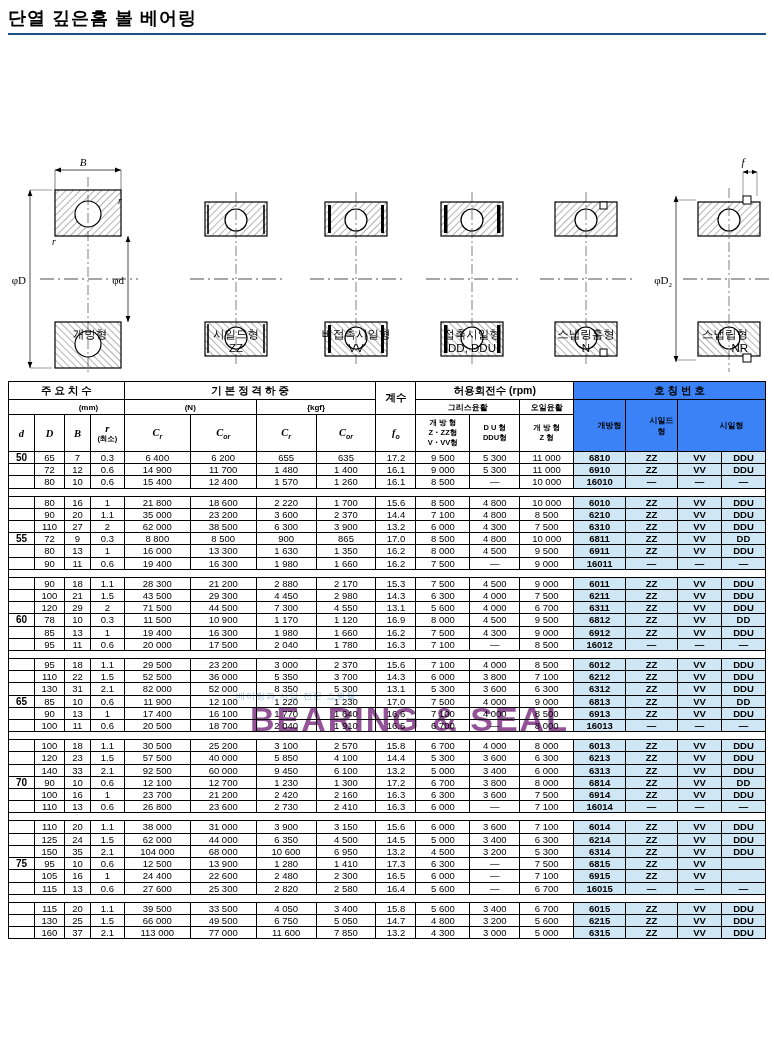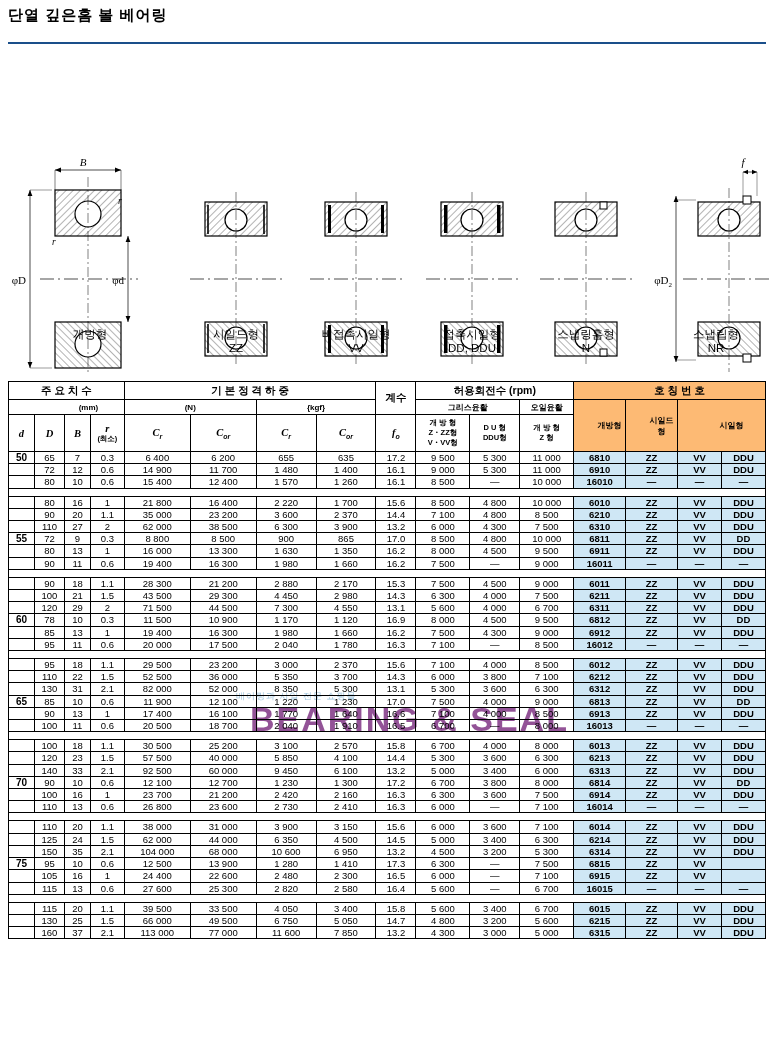--- a/index.html
+++ b/index.html
@@ -11,22 +11,22 @@
     position:relative;
     overflow:hidden;
   }
   .page{position:relative;width:774px;height:1052px;}
 
   
   .hdr{
     position:absolute;left:8px;top:6px;width:758px;
   }
   .hdr-title{
-    font-size:15px;font-weight:bold;letter-spacing:1px;
-    padding-bottom:17px;
+    font-size:18px;font-weight:bold;letter-spacing:1px;
+    padding-bottom:3px;
   }
   .hdr-rule{
     border-bottom:2px solid #1a4f8a;width:758px;height:0;
   }
   .hdr-sub{
     margin-top:6px;margin-left:36px;font-size:13px;font-weight:bold;
   }
   .hdr-sub .small{font-size:10px;font-weight:bold;}
 
   
@@ -40,21 +40,21 @@
     width:758px;
     font-size:9.5px;
   }
   table.main th, table.main td{
     border:1px solid #000;
     padding:0;
     text-align:center;
     vertical-align:middle;
   }
   .hdrcell{background:#ffffff;font-size:10.5px;}
-  .hdrcell.blue{background:#fdba74;padding-left:20px;}
+  .hdrcell.blue{background:#3b82f6;padding-left:20px;}
   .tiny{font-size:8px;}
   .tiny2{font-size:7.5px;}
   .ital{font-style:italic;}
   .sub{font-size:7px;vertical-align:sub;}
 
   
   .data td{
     border:none;
     font-size:9.5px;
     height:11.2px;
@@ -229,21 +229,21 @@
       <div>VV</div>
     </div>
     <div class="caption" style="left:414px;top:255px;width:116px;">
       <div>접촉시일형</div>
       <div>DD, DDU</div>
     </div>
     <div class="caption" style="left:530px;top:255px;width:112px;">
       <div>스냅링홈형</div>
       <div>N</div>
     </div>
-    <div class="caption" style="left:660px;top:255px;width:112px;">
+    <div class="caption" style="left:636px;top:255px;width:112px;text-align:right;">
       <div>스냅립형</div>
       <div>NR</div>
     </div>
   </div>
 
   <div class="wm2">베어링과 시일 전문 쇼핑몰</div>
   <div class="wm">BEARING &amp; SEAL</div>
 
   <table class="main">
     <colgroup>
@@ -367,21 +367,21 @@
         </tr>
         <tr class="data">
           <td colspan="16" style="height: 7px;"></td>
         </tr>
         <tr class="data">
           <td class="bnum c"></td>
           <td class="r">80</td>
           <td class="r">16</td>
           <td class="r">1</td>
           <td class="r">21 800</td>
-          <td class="r">16 400</td>
+          <td class="r">18 600</td>
           <td class="r">2 220</td>
           <td class="r">1 700</td>
           <td class="r">15.6</td>
           <td class="r">8 500</td>
           <td class="r">4 800</td>
           <td class="r">10 000</td>
           <td class="bluecell c">6010</td>
           <td class="bluecell c">ZZ</td>
           <td class="bluecell c">VV</td>
           <td class="bluecell c">DDU</td>

